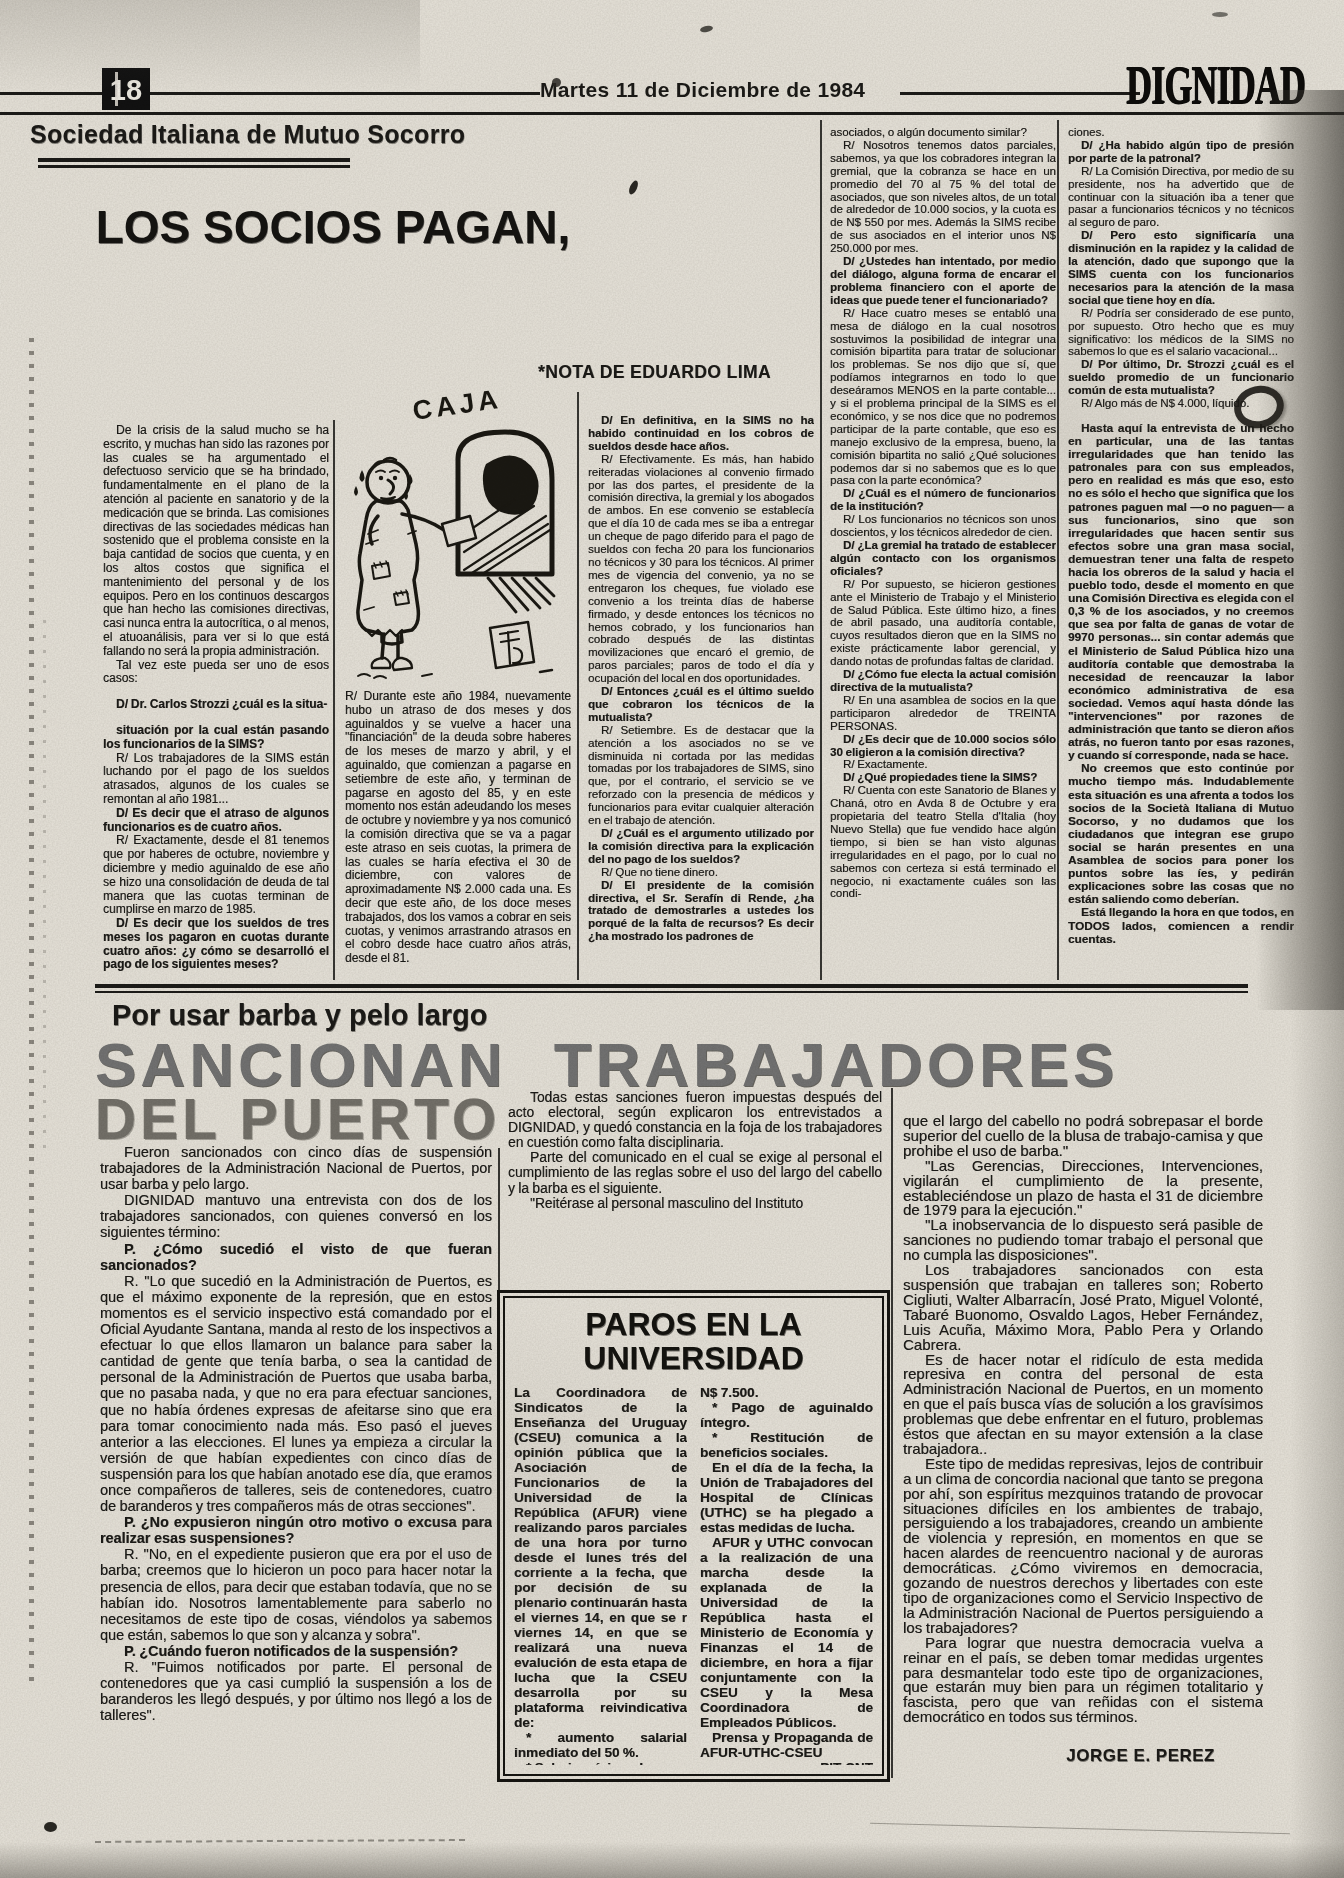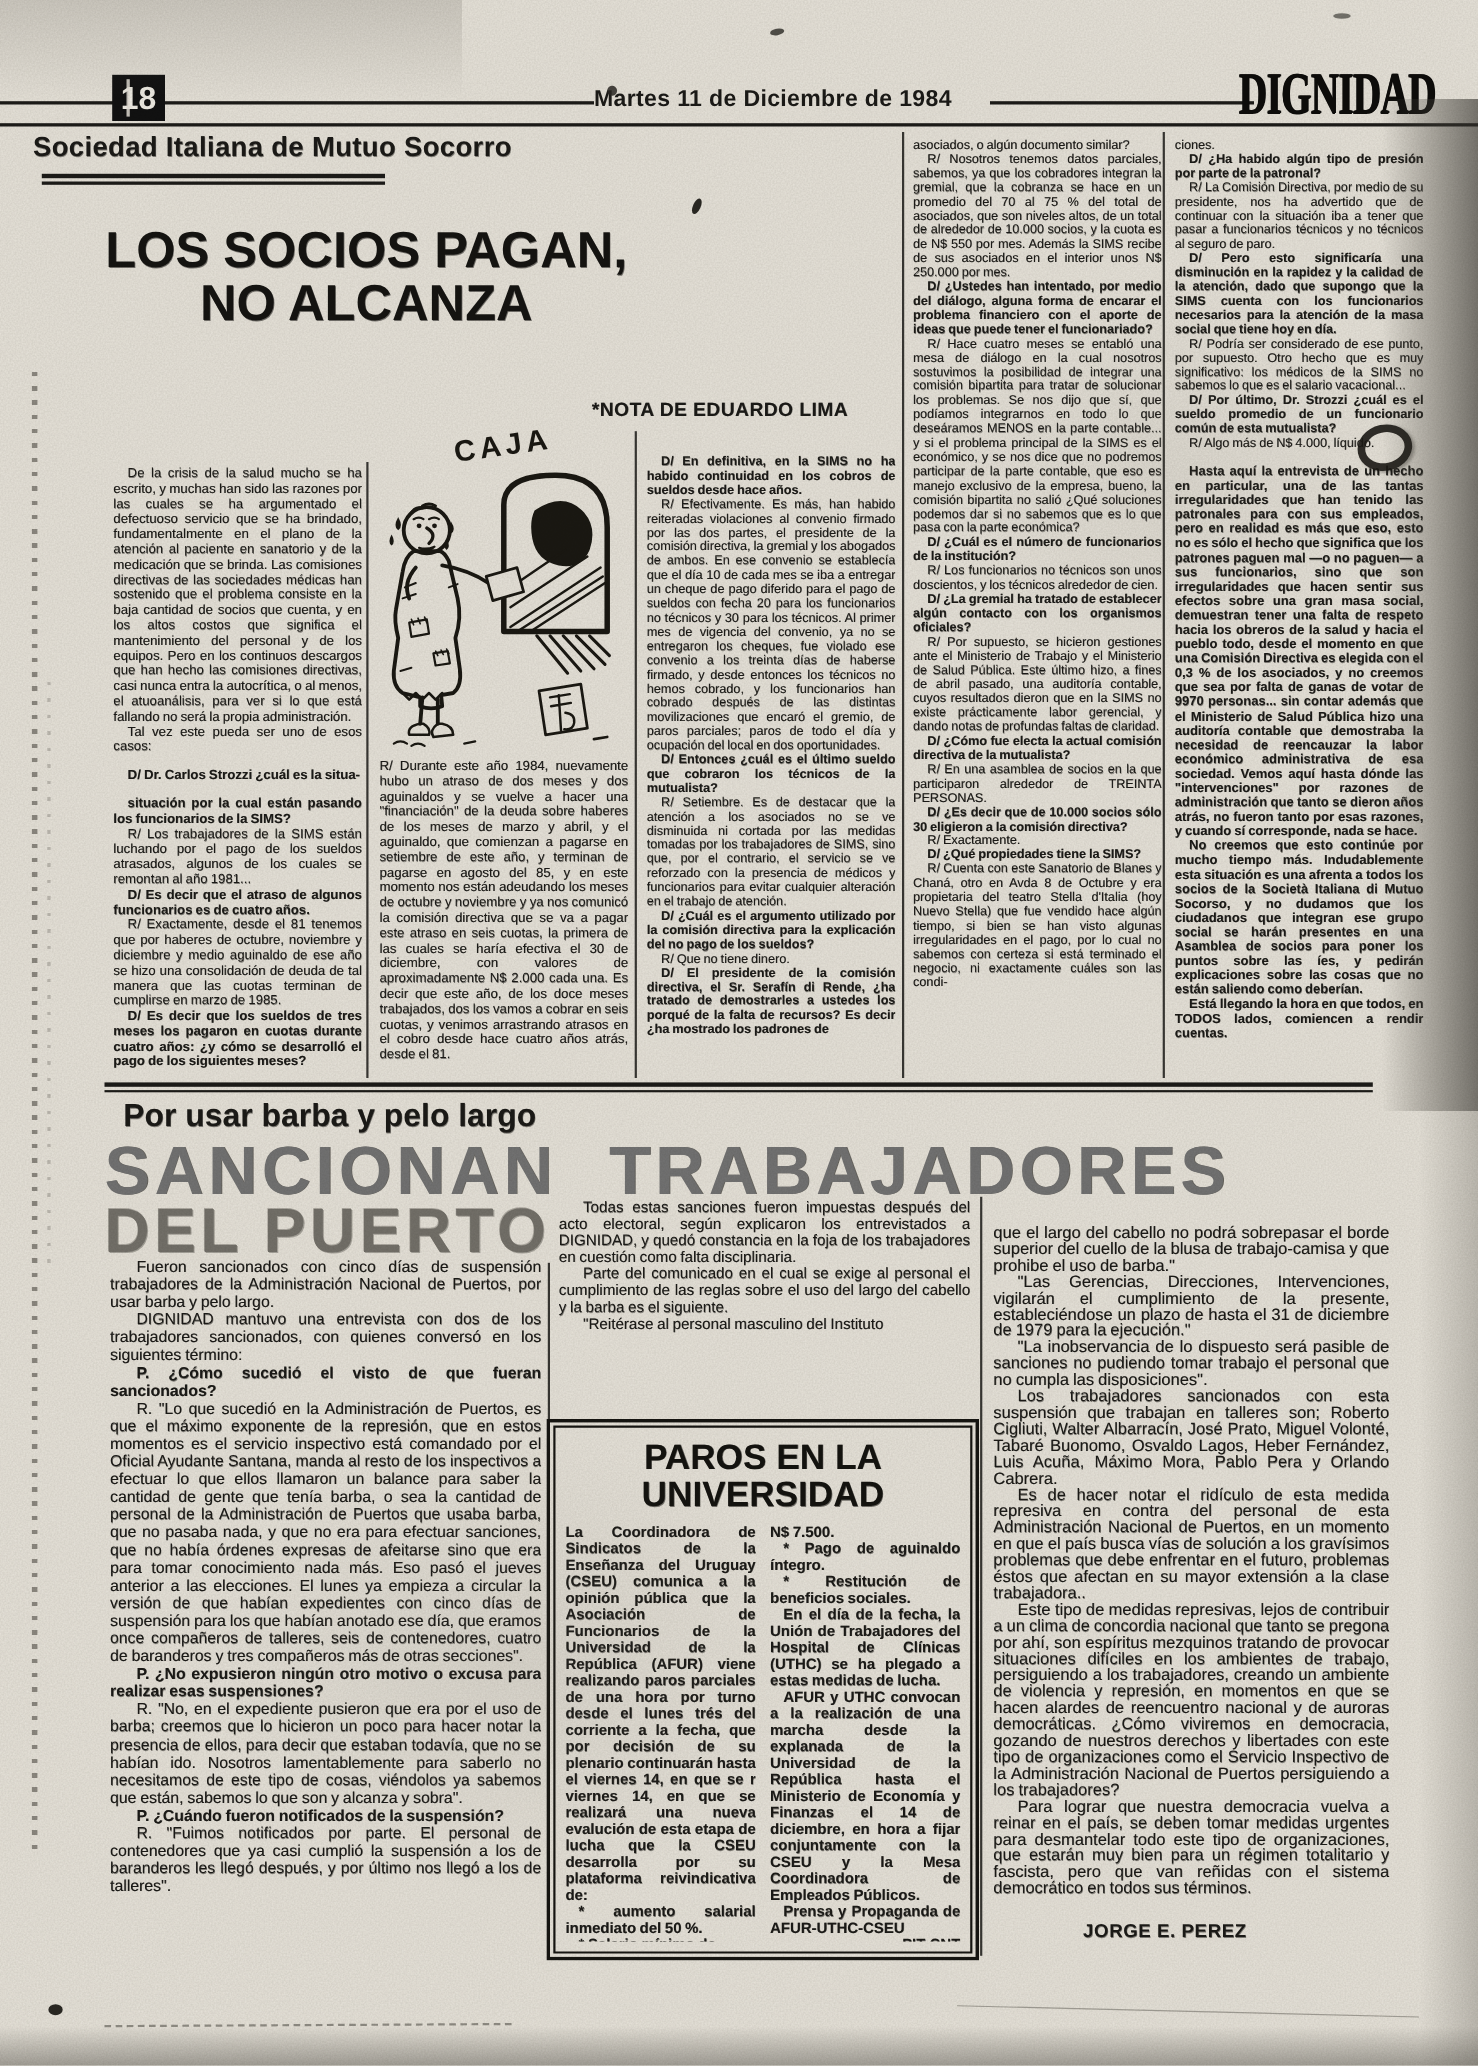--- a/index.html
+++ b/index.html
@@ -55,21 +55,21 @@
     word-spacing:26px; white-space:nowrap; color:#737373;
     text-shadow:.8px .8px 0 rgba(20,19,15,.6); }
   .a2h2 { left:95px; top:1086px; font-size:57px; font-weight:bold; letter-spacing:4px;
     color:#74716a; text-shadow:1px 1px 0 rgba(70,67,60,.4), -0.5px -0.5px 0 rgba(120,116,108,.5); }
   .ca { left:100px; top:1144px; width:392px; height:648px; font-size:14.4px; line-height:16.1px; }
   .ca p { text-indent:24px; }
   .cb { left:508px; top:1090px; width:374px; height:198px; font-size:13.8px; line-height:15.1px; }
   .cb p { text-indent:22px; }
   .cc { left:903px; top:1114px; width:360px; height:652px; font-size:15px; line-height:14.9px; }
   .cc p { text-indent:22px; }
-  .a2byline { left:903px; top:1746px; width:312px; text-align:center; font-size:17px;
+  .a2byline { left:903px; top:1746px; width:312px; text-align:right; font-size:17px;
     font-weight:bold; letter-spacing:.5px; text-shadow:.5px .5px 0 rgba(25,24,20,.5); }
   
   .parosbox { left:497px; top:1290px; width:393px; height:492px; border:3px solid #161511;
     box-shadow: inset 0 0 0 3px #e7e3da, inset 0 0 0 5px #161511; box-sizing:border-box; }
   .paros-title { margin-top:14px; text-align:center; font-size:32px; line-height:34px;
     font-weight:bold; color:#14130f; text-shadow:.6px .6px 0 rgba(20,19,15,.55); }
   .paros-cols { display:flex; gap:13px; padding:10px 14px 0 14px; }
   .paros-col { flex:1; font-weight:bold; font-size:13.6px; line-height:15px;
     text-align:justify; overflow:hidden; height:380px; }
   .paros-col p { margin:0; text-indent:12px; text-shadow:.4px .4px 0 rgba(30,28,24,.5); }
@@ -120,21 +120,20 @@
 <div class="abs pagenum"><span>18</span></div>
 <div class="abs date">Martes 11 de Diciembre de 1984</div>
 <div class="abs masthead">DIGNIDAD</div>
 <div class="abs seclabel">Sociedad Italiana de Mutuo Socorro</div>
 <div class="abs rule secrule1"></div>
 <div class="abs rule secrule2"></div>
 
 <div class="abs a1-headline">
 
 <div class="hl">LOS SOCIOS PAGAN,</div>
-    <div class="hl">NO ALCANZA</div>
   </div>
 <div class="abs nota">*NOTA DE EDUARDO LIMA</div>
 
 <svg class="abs cartoon" width="232" height="302" viewBox="0 0 232 302">
   <g stroke="#1a1812" fill="none" stroke-width="3" stroke-linecap="round" stroke-linejoin="round">
 
     <path d="M120 190 V75 Q120 48 167 48 Q214 48 214 95 V190 Z" stroke-width="5"></path>
 
     <path d="M148 80 Q175 62 193 82 Q205 96 198 116 Q190 134 170 130 Q150 126 146 106 Q143 90 148 80 Z" fill="#1a1812" stroke="none"></path>
 

